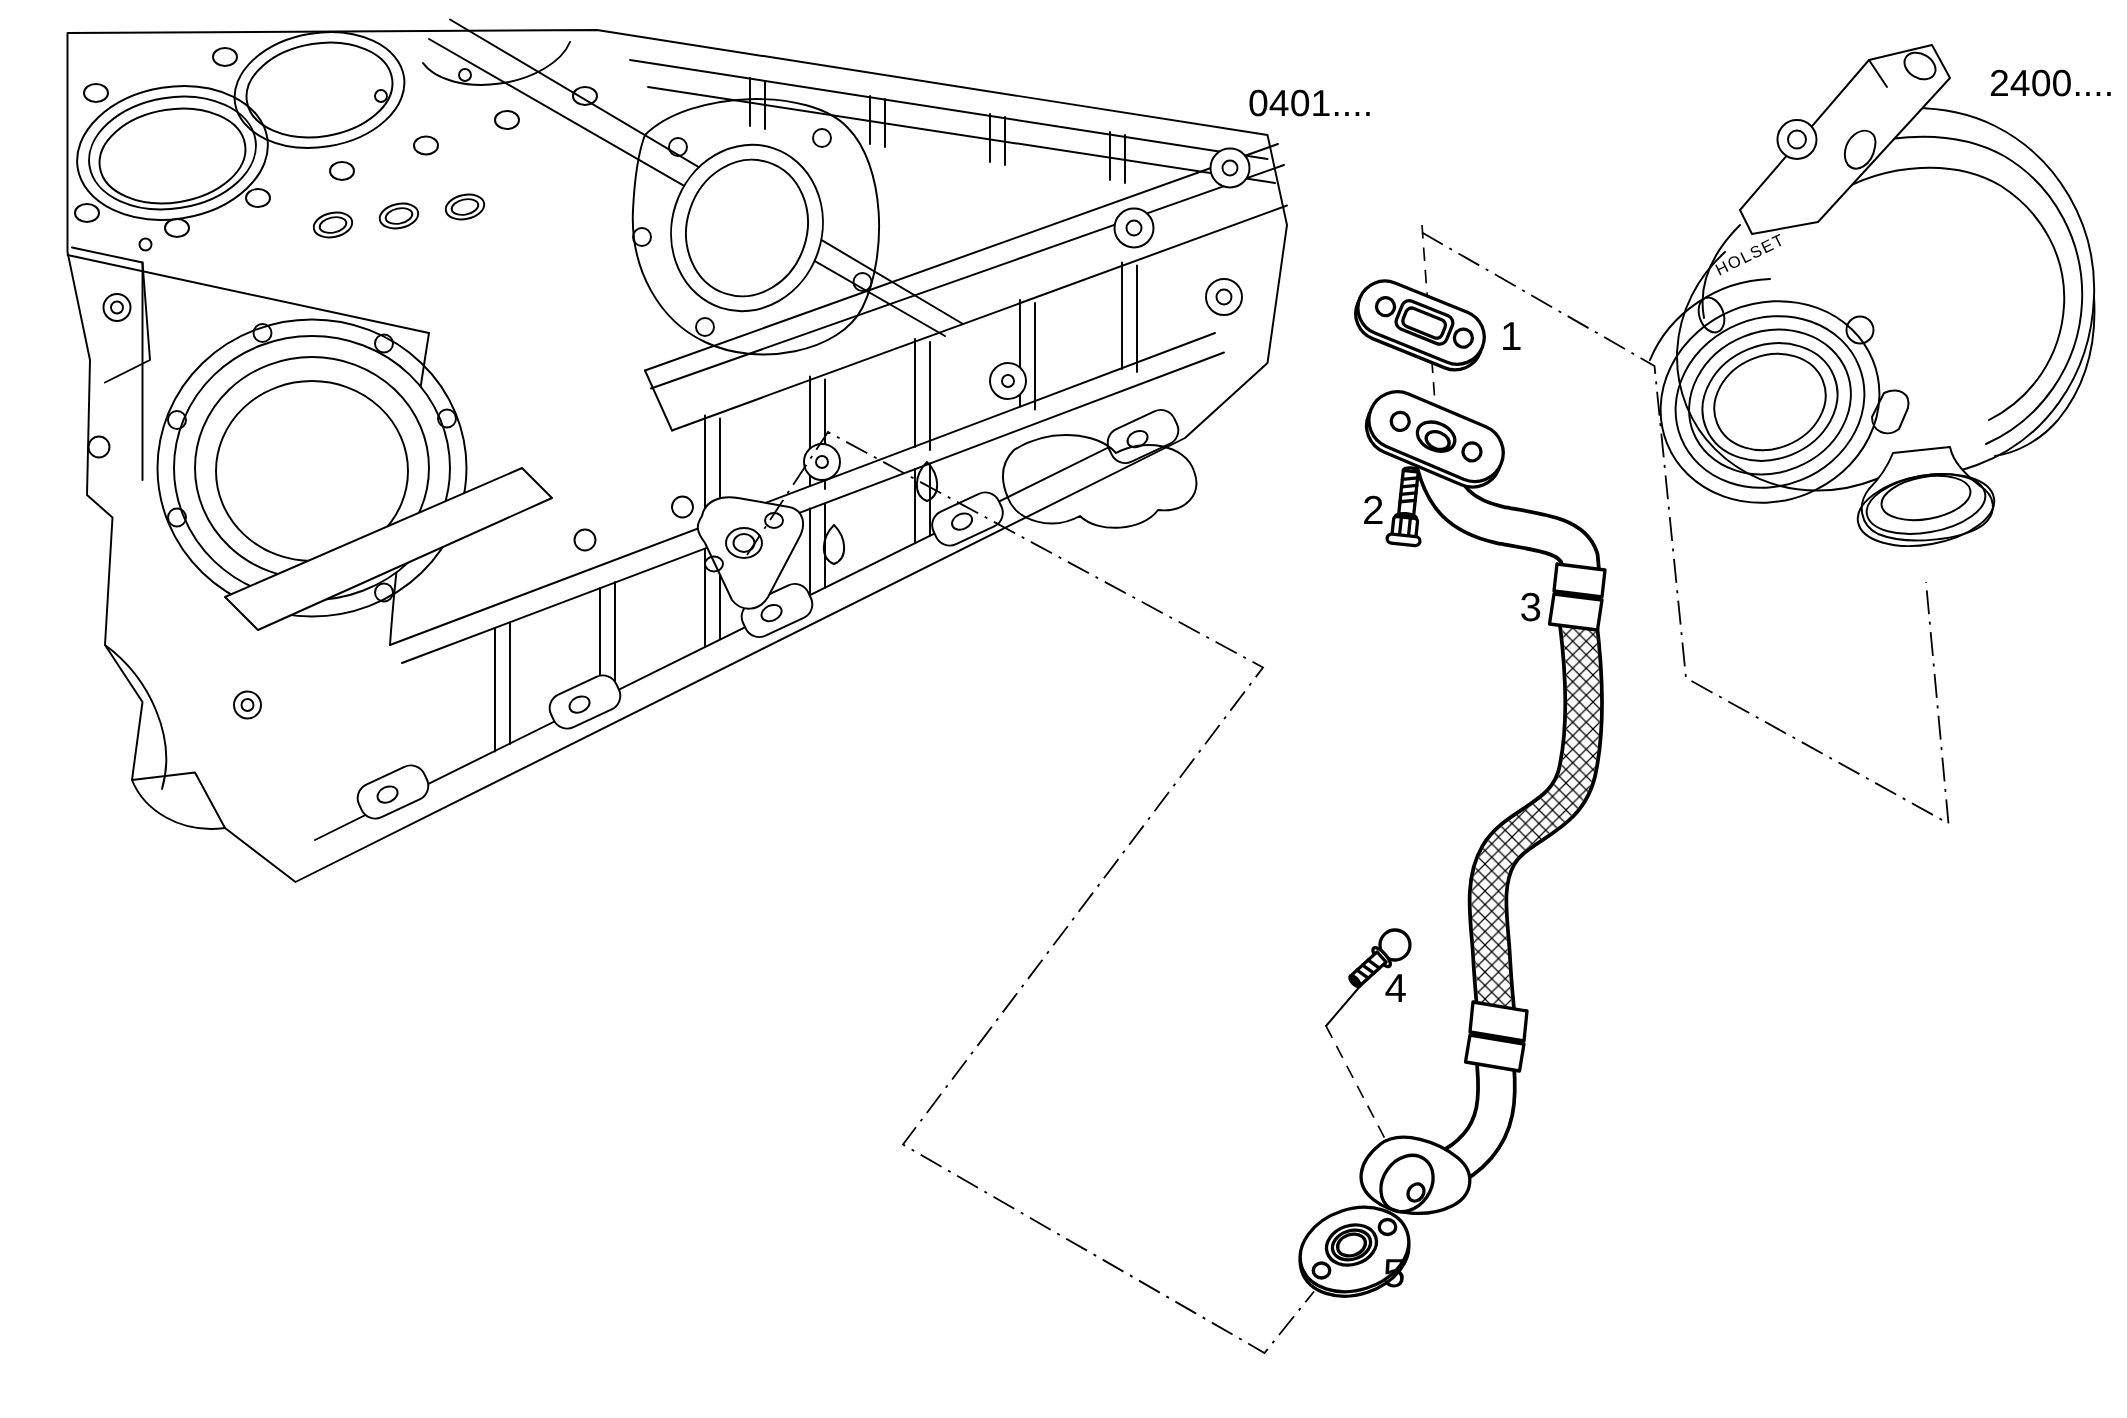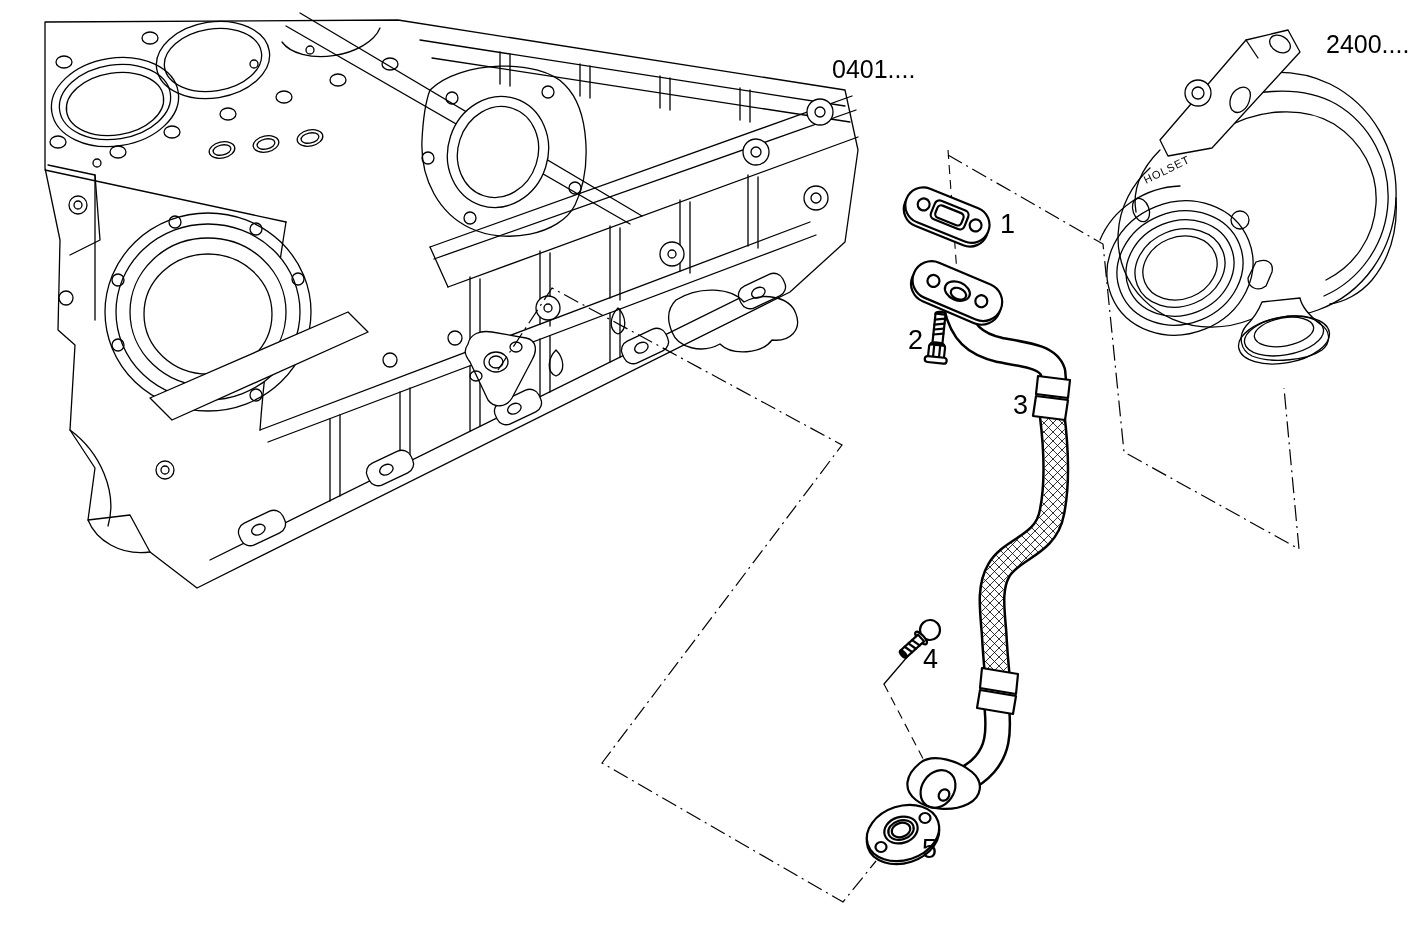--- a/index.html
+++ b/index.html
@@ -307,19 +307,19 @@
     <ellipse class="pt" cx="901" cy="830" rx="9.5" ry="7" transform="rotate(-18 901 830)"></ellipse>
     <ellipse class="pt" cx="925" cy="818" rx="5.5" ry="5"></ellipse>
     <ellipse class="pt" cx="881" cy="847" rx="5.5" ry="5"></ellipse>
   </g>
 
   <path class="zone" d="M498,370 L552,288 L842,445 L602,763 L843,902 L876,861"></path>
   <path class="zone" d="M948,155 L1103,244 L1124,452 L1299,549 L1284,388"></path>
 </svg>
 
 <div class="lbl ref" style="left:832px;top:57px;">0401....</div>
-<div class="lbl ref" style="left:1326px;top:32px;text-align:right;">2400....</div>
+<div class="lbl ref" style="left:1326px;top:44px;text-align:right;">2400....</div>
 <div class="lbl num" style="left:1000px;top:211px;">1</div>
 <div class="lbl num" style="left:908px;top:327px;">2</div>
 <div class="lbl num" style="left:1013px;top:392px;">3</div>
 <div class="lbl num" style="left:923px;top:646px;">4</div>
 <div class="lbl num" style="left:922px;top:836px;">5</div>
 </div>
 
 </body></html>

